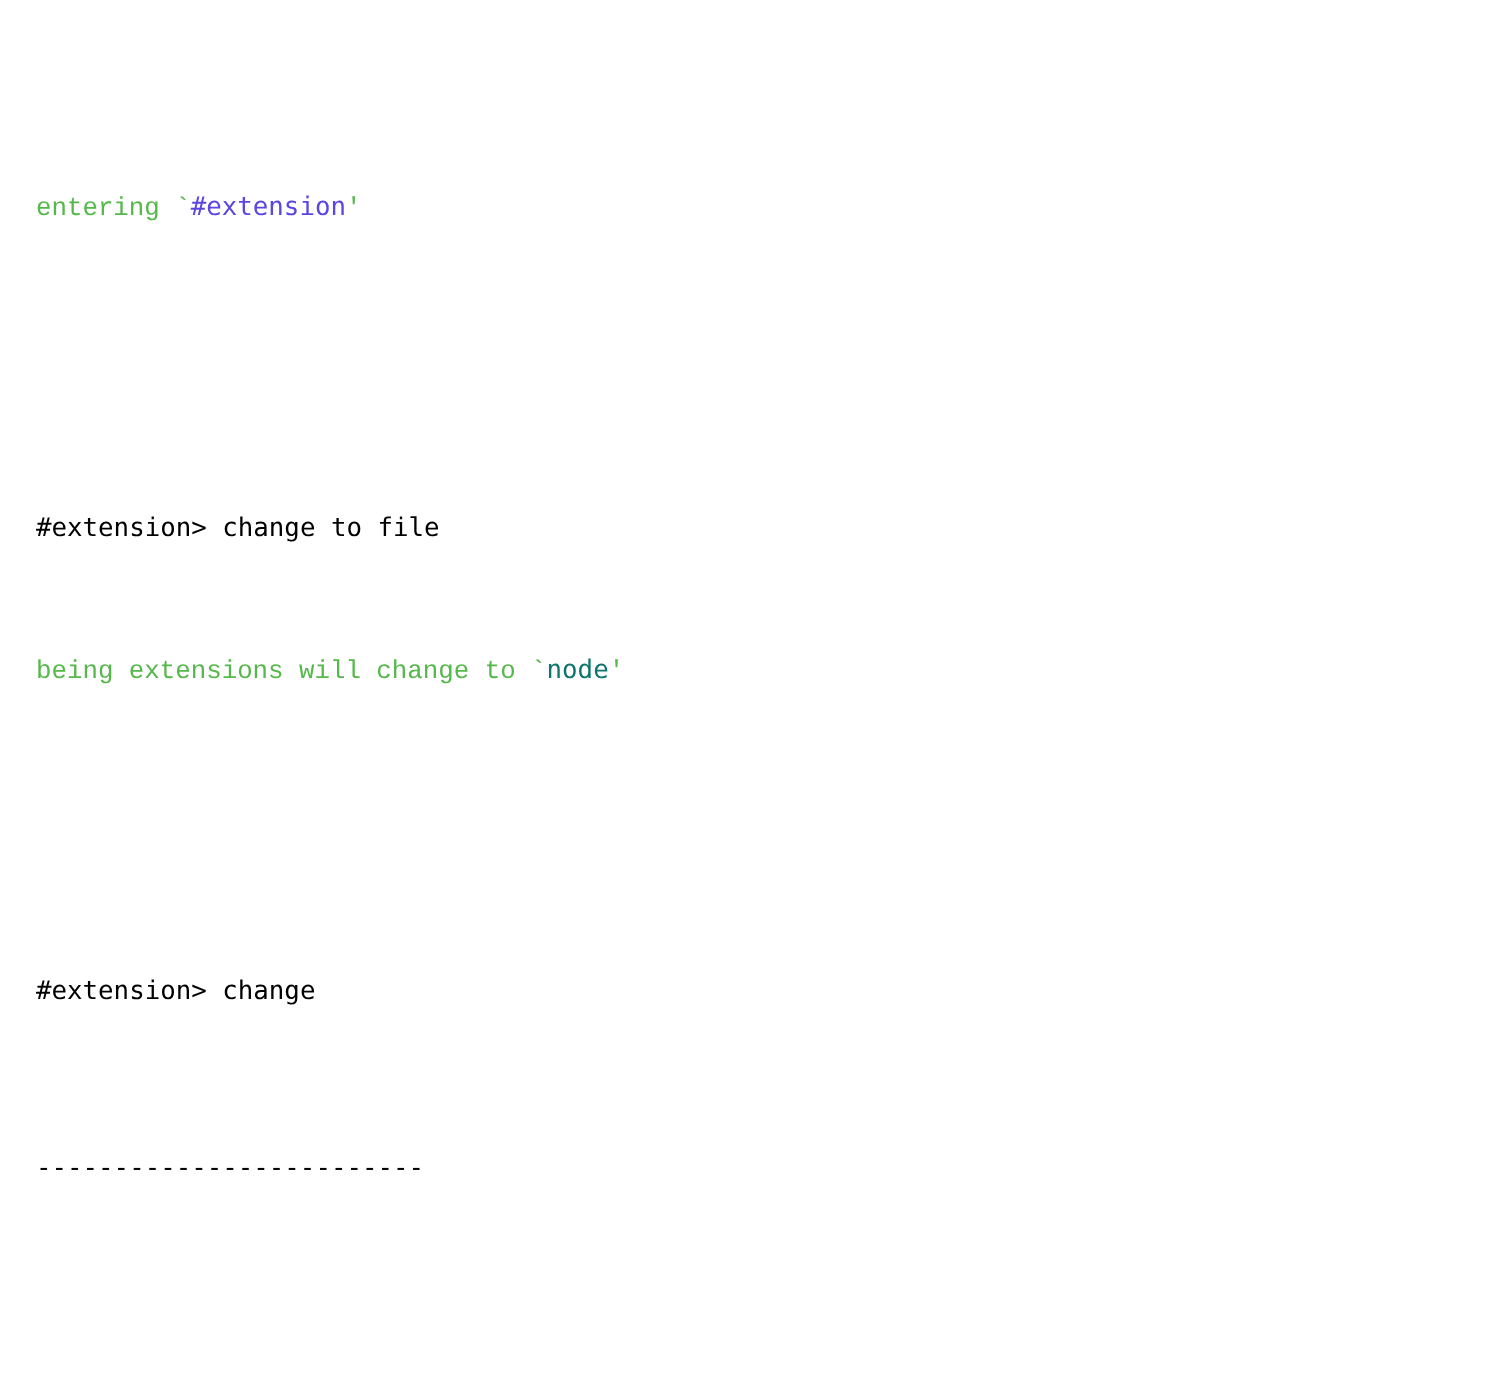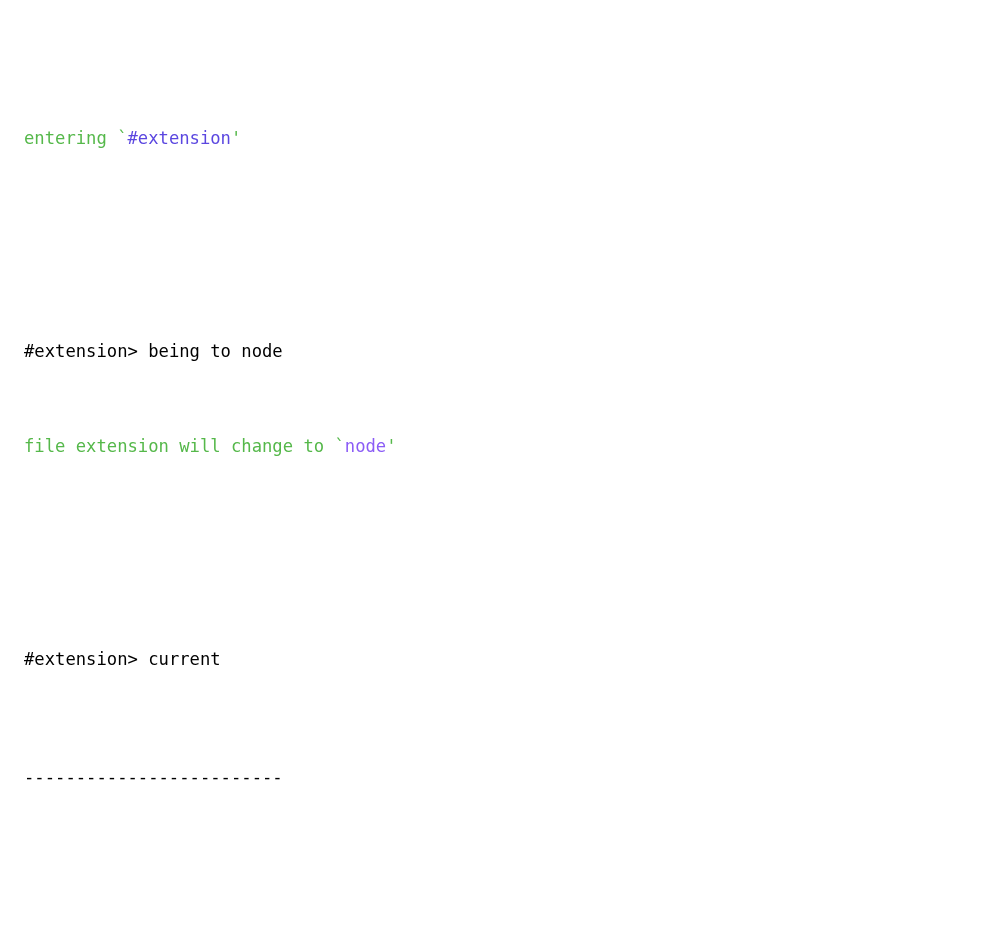--- a/index.html
+++ b/index.html
@@ -21,45 +21,45 @@
     white-space: pre;
     color: #000000;
     letter-spacing: 0px;
   }
   .line {
     white-space: pre;
     min-height: 23.7px;
   }
   .blank { height: 23.7px; }
   .c-black  { color: #000000; }
-  .c-green  { color: #55b84a; }
-  .c-magenta{ color: #8b5cf6; }
+  .c-green  { color: #55b84a; font-family: Liberation Mono, monospace; }
+  .c-magenta{ color: #0f766e; }
   .c-blue   { color: #5b47e0; }
   .c-sep    { color: #000000; }
 </style>
 </head>
 <body>
 
 <div id="terminal">
 
   
 
   <div class="line"><span class="c-green">entering `</span><span class="c-blue">#extension</span><span class="c-green">'</span></div>
 
   <div class="blank"></div>
 
   
-  <div class="line"><span class="c-black">#extension&gt; </span><span class="c-black">being to node</span></div>
+  <div class="line"><span class="c-black">#extension&gt; </span><span class="c-black">change to file</span></div>
 
-  <div class="line"><span class="c-green">file extension will change to `</span><span class="c-magenta">node</span><span class="c-green">'</span></div>
+  <div class="line"><span class="c-green">being extensions will change to `</span><span class="c-magenta">node</span><span class="c-green">'</span></div>
 
   <div class="blank"></div>
 
   
-  <div class="line"><span class="c-black">#extension&gt; </span><span class="c-black">current</span></div>
+  <div class="line"><span class="c-black">#extension&gt; </span><span class="c-black">change</span></div>
 
 
   <div class="line"><span class="c-sep">-------------------------</span></div>
 
   
 
   
 
   
 

